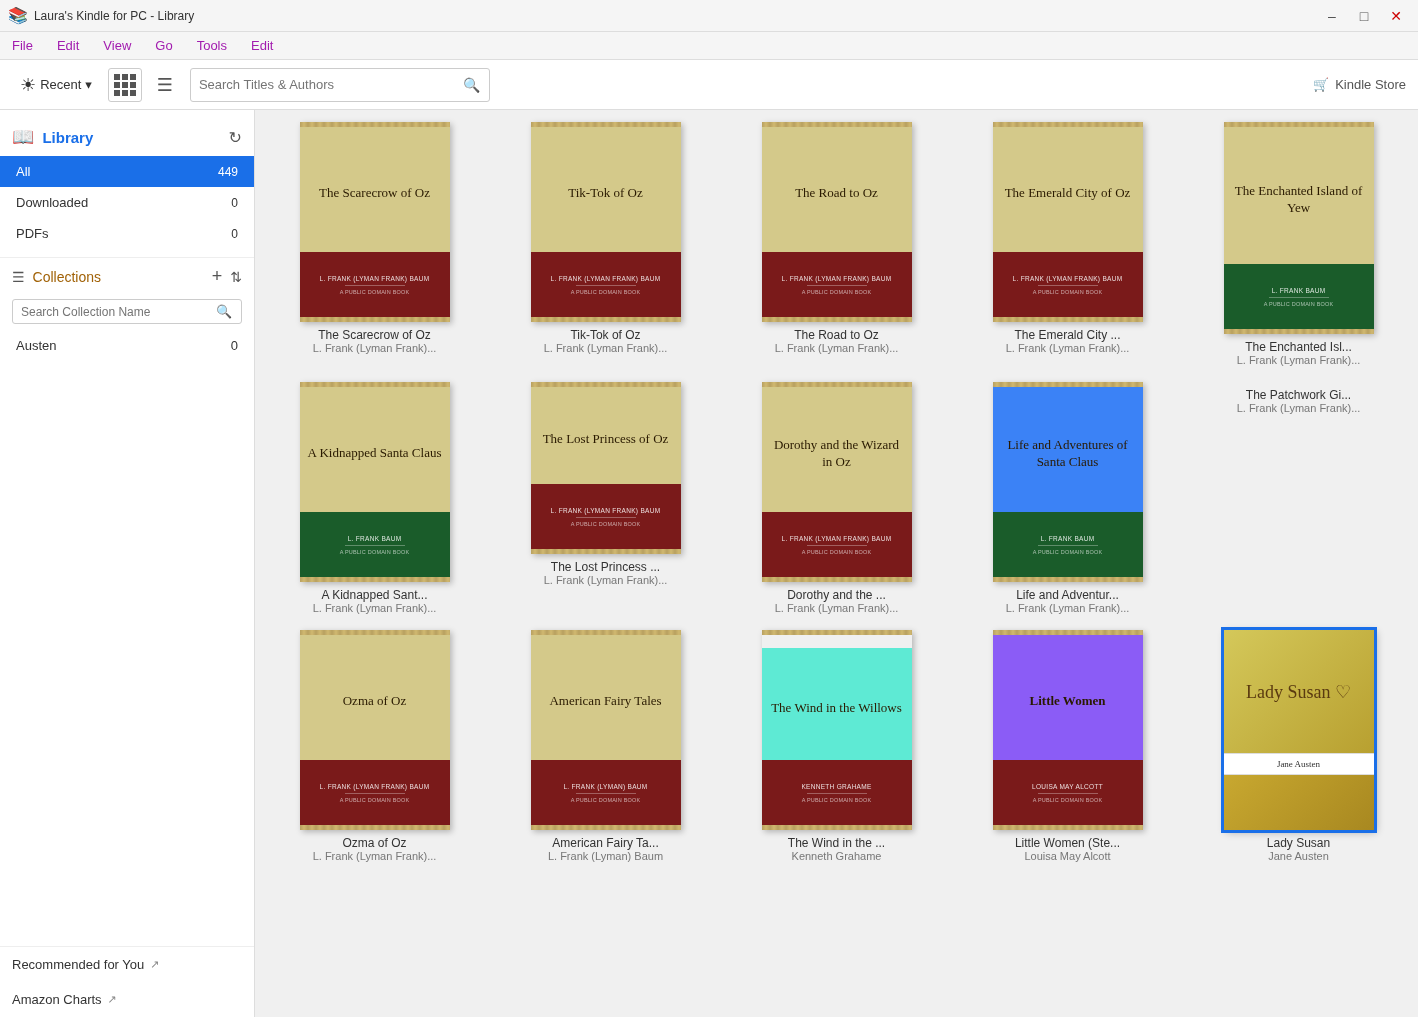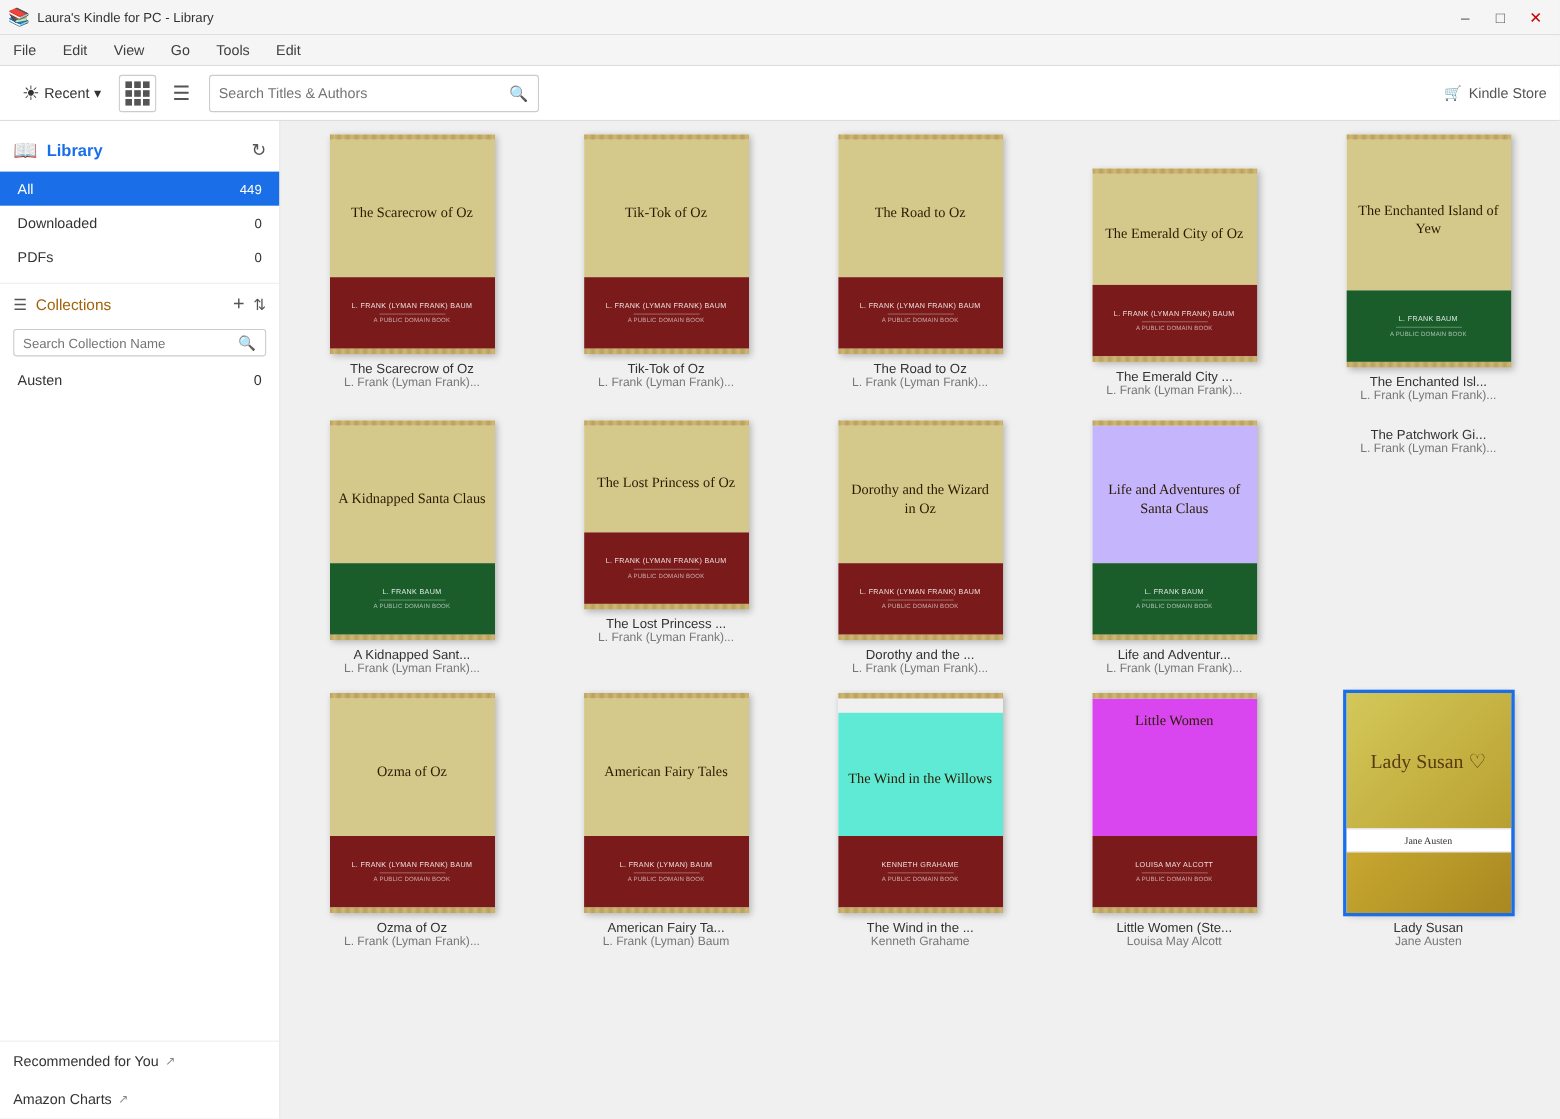--- a/index.html
+++ b/index.html
@@ -18,21 +18,21 @@
       background: none; border: none; cursor: pointer; font-size: 14px; color: #555;
       width: 28px; height: 28px; display: flex; align-items: center; justify-content: center;
     }
 
     
     .menu-bar {
       display: flex; align-items: center;
       background: #f5f5f5; border-bottom: 1px solid #ddd;
       height: 28px; padding: 0 8px; gap: 16px;
     }
-    .menu-item { font-size: 13px; color: #404040; cursor: pointer; padding: 2px 4px; }
+    .menu-item { font-size: 13px; color: #a21caf; cursor: pointer; padding: 2px 4px; }
 
     
     .toolbar {
       display: flex; align-items: center;
       background: #fff; border-bottom: 1px solid #ddd;
       height: 50px; padding: 0 12px; gap: 10px;
     }
     .toolbar-left { display: flex; align-items: center; gap: 8px; }
     .recent-btn {
       display: flex; align-items: center; gap: 4px;
@@ -310,21 +310,21 @@
           <div style="font-size:6.5px;color:rgba(255,255,255,0.85);text-align:center;letter-spacing:0.3px;text-transform:uppercase;">L. FRANK (LYMAN FRANK) BAUM</div>
           <div style="width:60px;height:1px;background:rgba(255,255,255,0.3);margin:3px 0;"></div>
           <div style="font-size:5.5px;color:rgba(255,255,255,0.6);text-align:center;letter-spacing:0.2px;">A PUBLIC DOMAIN BOOK</div>
         </div>
       </div>
 
     <div class="book-title-label">The Road to Oz</div>
     <div class="book-author-label">L. Frank (Lyman Frank)...</div>
   </div>
         <div class="book-item">
-      <div class="book-cover" style="width:150px;height:176px;position:relative;overflow:hidden;display:flex;flex-direction:column;box-shadow:2px 2px 6px rgba(0,0,0,0.25);margin-top:31px;">
+      <div class="book-cover" style="width:150px;height:200px;position:relative;overflow:hidden;display:flex;flex-direction:column;box-shadow:2px 2px 6px rgba(0,0,0,0.25);">
         <div style="position:absolute;top:0;left:0;right:0;height:5px;background:repeating-linear-gradient(90deg,#b8a060 0px,#d0b870 4px,#b8a060 8px);z-index:2;"></div>
         <div style="position:absolute;bottom:0;left:0;right:0;height:5px;background:repeating-linear-gradient(90deg,#b8a060 0px,#d0b870 4px,#b8a060 8px);z-index:2;"></div>
         <div style="flex:1;background:#d4c98a;display:flex;align-items:center;justify-content:center;padding:12px 8px 4px;margin-top:5px;">
           <div style="font-family:Georgia,serif;font-size:13px;color:#2a1a00;text-align:center;line-height:1.3;">The Emerald City of Oz</div>
         </div>
         <div style="height:65px;background:#7a1a1a;display:flex;align-items:center;justify-content:center;flex-direction:column;padding:4px;margin-bottom:5px;">
           <div style="font-size:6.5px;color:rgba(255,255,255,0.85);text-align:center;letter-spacing:0.3px;text-transform:uppercase;">L. FRANK (LYMAN FRANK) BAUM</div>
           <div style="width:60px;height:1px;background:rgba(255,255,255,0.3);margin:3px 0;"></div>
           <div style="font-size:5.5px;color:rgba(255,255,255,0.6);text-align:center;letter-spacing:0.2px;">A PUBLIC DOMAIN BOOK</div>
         </div>
@@ -398,21 +398,21 @@
         </div>
       </div>
 
     <div class="book-title-label">Dorothy and the ...</div>
     <div class="book-author-label">L. Frank (Lyman Frank)...</div>
   </div>
         <div class="book-item">
       <div class="book-cover" style="width:150px;height:200px;position:relative;overflow:hidden;display:flex;flex-direction:column;box-shadow:2px 2px 6px rgba(0,0,0,0.25);">
         <div style="position:absolute;top:0;left:0;right:0;height:5px;background:repeating-linear-gradient(90deg,#b8a060 0px,#d0b870 4px,#b8a060 8px);z-index:2;"></div>
         <div style="position:absolute;bottom:0;left:0;right:0;height:5px;background:repeating-linear-gradient(90deg,#b8a060 0px,#d0b870 4px,#b8a060 8px);z-index:2;"></div>
-        <div style="flex:1;background:#c4b5fd;display:flex;align-items:center;justify-content:center;padding:12px 8px 4px;margin-top:5px;">
+        <div style="flex:1;background:#3b82f6;display:flex;align-items:center;justify-content:center;padding:12px 8px 4px;margin-top:5px;">
           <div style="font-family:Georgia,serif;font-size:13px;color:#2a1a00;text-align:center;line-height:1.3;">Life and Adventures of Santa Claus</div>
         </div>
         <div style="height:65px;background:#1a5c2a;display:flex;align-items:center;justify-content:center;flex-direction:column;padding:4px;margin-bottom:5px;">
           <div style="font-size:6.5px;color:rgba(255,255,255,0.85);text-align:center;letter-spacing:0.3px;text-transform:uppercase;">L. FRANK BAUM</div>
           <div style="width:60px;height:1px;background:rgba(255,255,255,0.3);margin:3px 0;"></div>
           <div style="font-size:5.5px;color:rgba(255,255,255,0.6);text-align:center;letter-spacing:0.2px;">A PUBLIC DOMAIN BOOK</div>
         </div>
       </div>
 
     <div class="book-title-label">Life and Adventur...</div>
@@ -471,21 +471,21 @@
         </div>
       </div>
 
     <div class="book-title-label">The Wind in the ...</div>
     <div class="book-author-label">Kenneth Grahame</div>
   </div>
         <div class="book-item">
       <div class="book-cover" style="width:150px;height:200px;position:relative;overflow:hidden;display:flex;flex-direction:column;box-shadow:2px 2px 6px rgba(0,0,0,0.25);">
         <div style="position:absolute;top:0;left:0;right:0;height:5px;background:repeating-linear-gradient(90deg,#b8a060 0px,#d0b870 4px,#b8a060 8px);z-index:2;"></div>
         <div style="position:absolute;bottom:0;left:0;right:0;height:5px;background:repeating-linear-gradient(90deg,#b8a060 0px,#d0b870 4px,#b8a060 8px);z-index:2;"></div>
-        <div style="flex:1;background:#d946ef;display:flex;justify-content:center;padding:12px 8px 4px;margin-top:5px;">
+        <div style="flex:1;background:#8b5cf6;display:flex;align-items:center;justify-content:center;padding:12px 8px 4px;margin-top:5px;font-weight:bold;">
           <div style="font-family:Georgia,serif;font-size:13px;color:#2a1a00;text-align:center;line-height:1.3;">Little Women</div>
         </div>
         <div style="height:65px;background:#7a1a1a;display:flex;align-items:center;justify-content:center;flex-direction:column;padding:4px;margin-bottom:5px;">
           <div style="font-size:6.5px;color:rgba(255,255,255,0.85);text-align:center;letter-spacing:0.3px;text-transform:uppercase;">LOUISA MAY ALCOTT</div>
           <div style="width:60px;height:1px;background:rgba(255,255,255,0.3);margin:3px 0;"></div>
           <div style="font-size:5.5px;color:rgba(255,255,255,0.6);text-align:center;letter-spacing:0.2px;">A PUBLIC DOMAIN BOOK</div>
         </div>
       </div>
 
     <div class="book-title-label">Little Women (Ste...</div>

